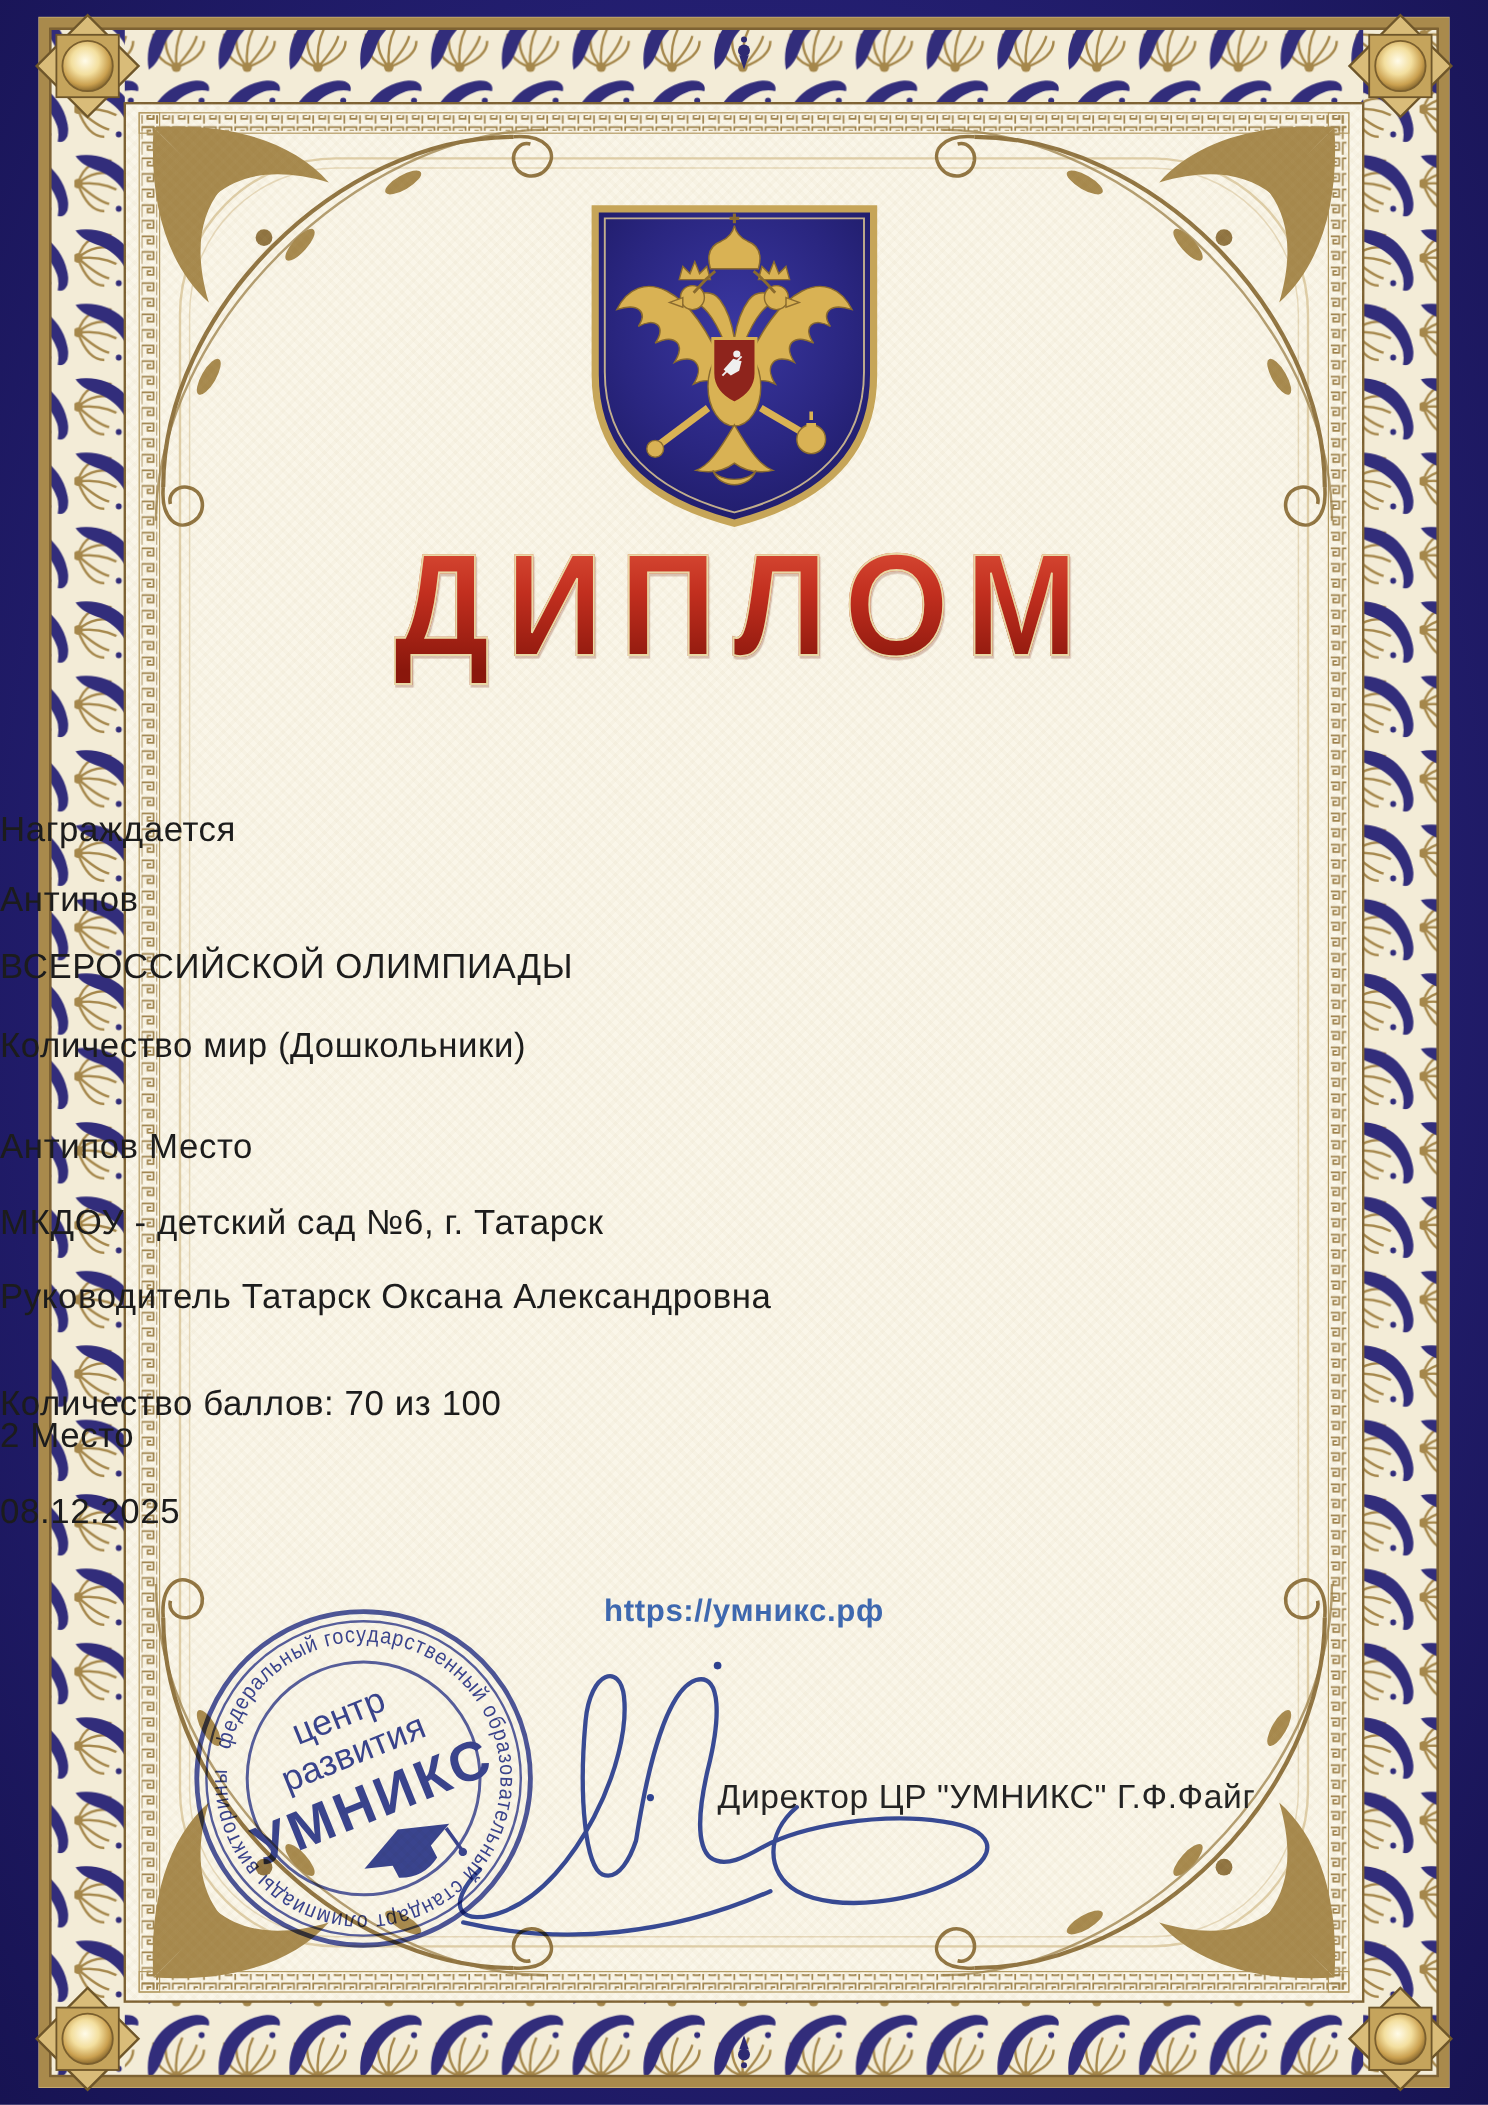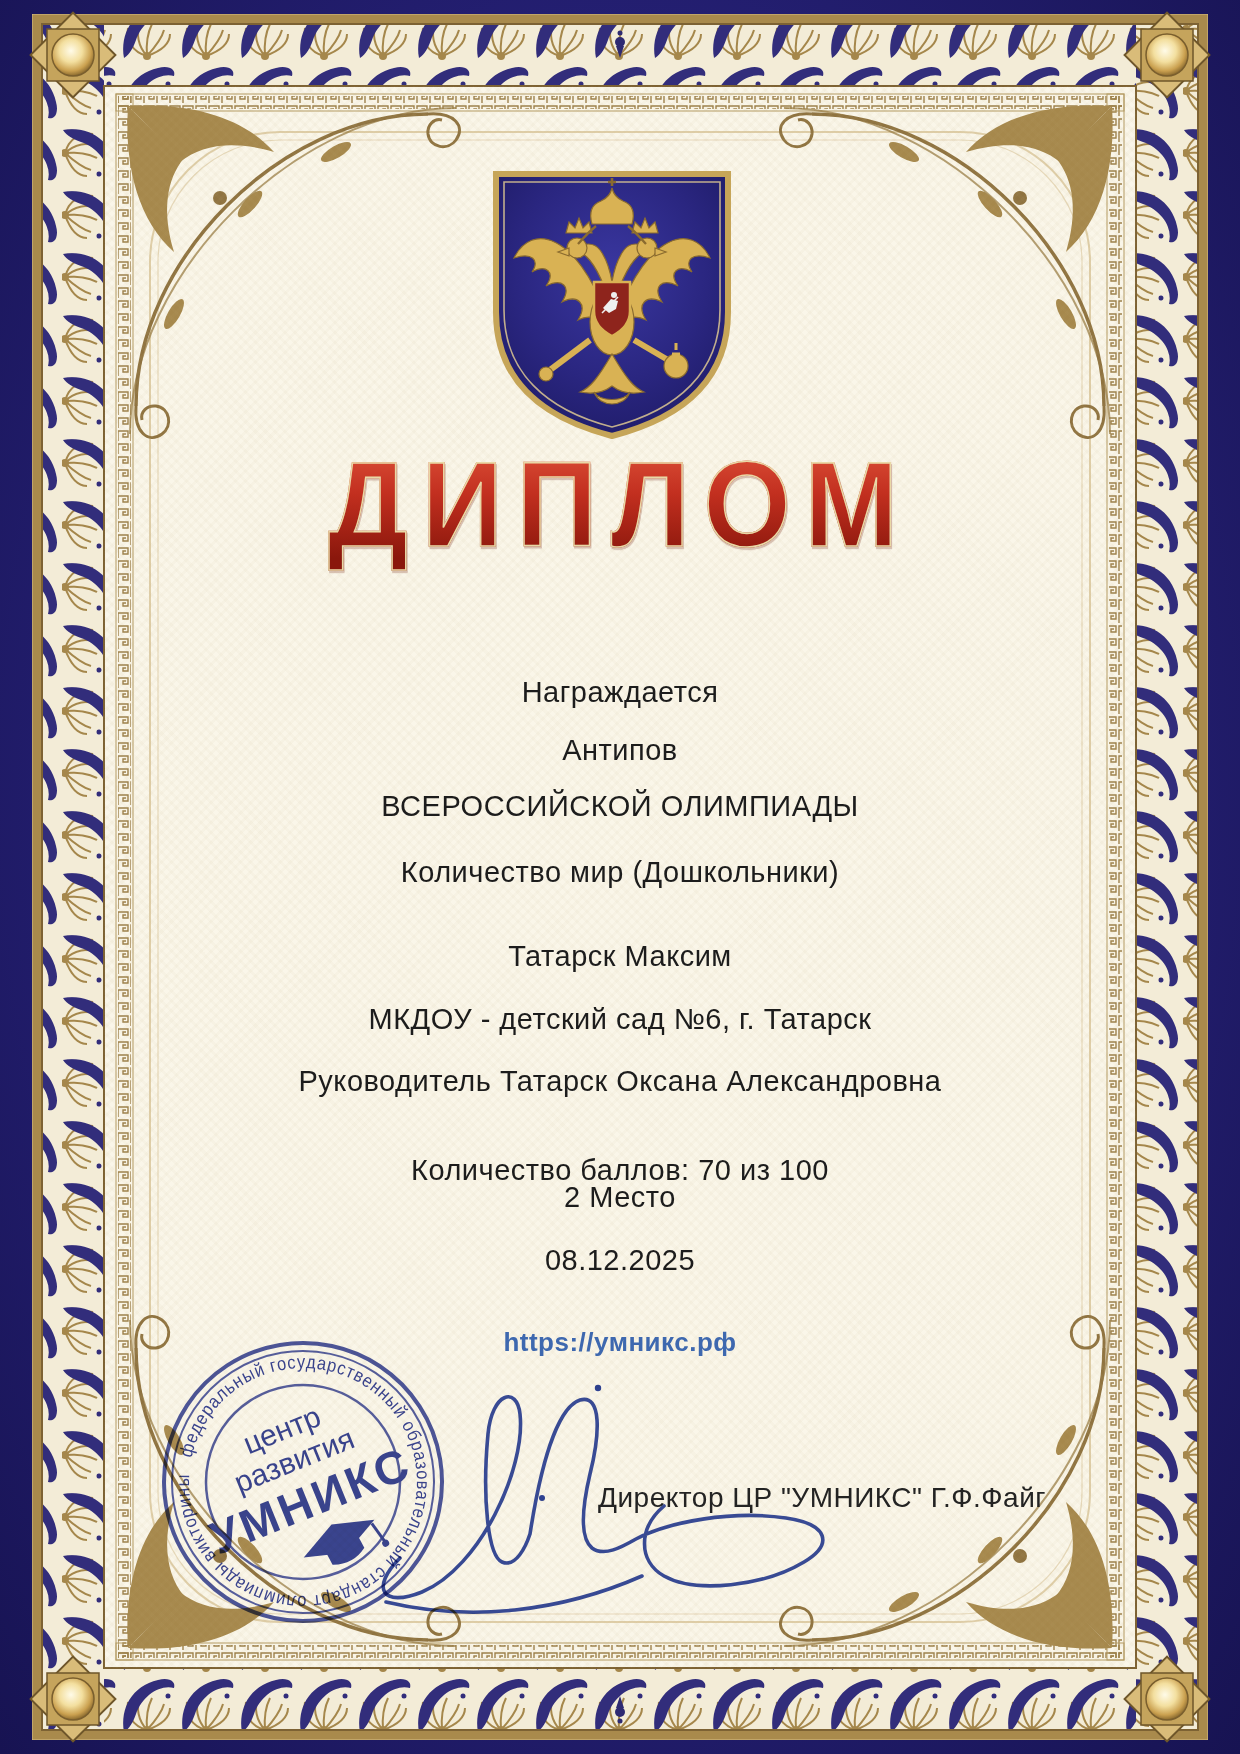--- a/index.html
+++ b/index.html
@@ -24,21 +24,21 @@
   }
   @supports ((-webkit-background-clip:text) or (background-clip:text)){
     .title{
       background:linear-gradient(180deg,#e2573e 0%,#c22f1f 42%,#8a170c 88%);
       -webkit-background-clip:text;background-clip:text;
       -webkit-text-fill-color:transparent;
       -webkit-text-stroke:1.5px #e9d8a6;
     }
   }
   .line{
-    left:0;right:0;text-align:center;line-height:36px;
+    left:0;right:0;line-height:36px;
     font-size:29px;color:#1c1c1c;letter-spacing:.5px;
   }
   .url{
     left:0;right:0;top:1322px;text-align:center;line-height:40px;
     font-size:26px;font-weight:600;color:#3e68af;letter-spacing:.5px;
     text-decoration:none;display:block;
   }
   .director{
     left:598px;top:1482px;width:460px;font-size:28px;color:#232323;letter-spacing:.5px;
   }
@@ -200,21 +200,21 @@
     <path d="M116,149 l16,-16" stroke="#efefef" stroke-width="1.6"></path>
   </g>
 </svg>
 
 <div class="abs title">ДИПЛОМ</div>
 
 <div class="abs line" style="top:674px">Награждается</div>
 <div class="abs line" style="top:732px">Антипов</div>
 <div class="abs line" style="top:788px">ВСЕРОССИЙСКОЙ ОЛИМПИАДЫ</div>
 <div class="abs line" style="top:854px">Количество мир (Дошкольники)</div>
-<div class="abs line" style="top:938px">Татарск Максим</div>
+<div class="abs line" style="top:938px">Антипов Место</div>
 <div class="abs line" style="top:1001px">МКДОУ - детский сад №6, г. Татарск</div>
 <div class="abs line" style="top:1063px">Руководитель Татарск Оксана Александровна</div>
 <div class="abs line" style="top:1152px">Количество баллов: 70 из 100</div>
 <div class="abs line" style="top:1179px">2 Место</div>
 <div class="abs line" style="top:1242px">08.12.2025</div>
 
 <a class="abs url" href="#">https://умникс.рф</a>
 
 <div class="abs director">Директор ЦР "УМНИКС" Г.Ф.Файг</div>
 

